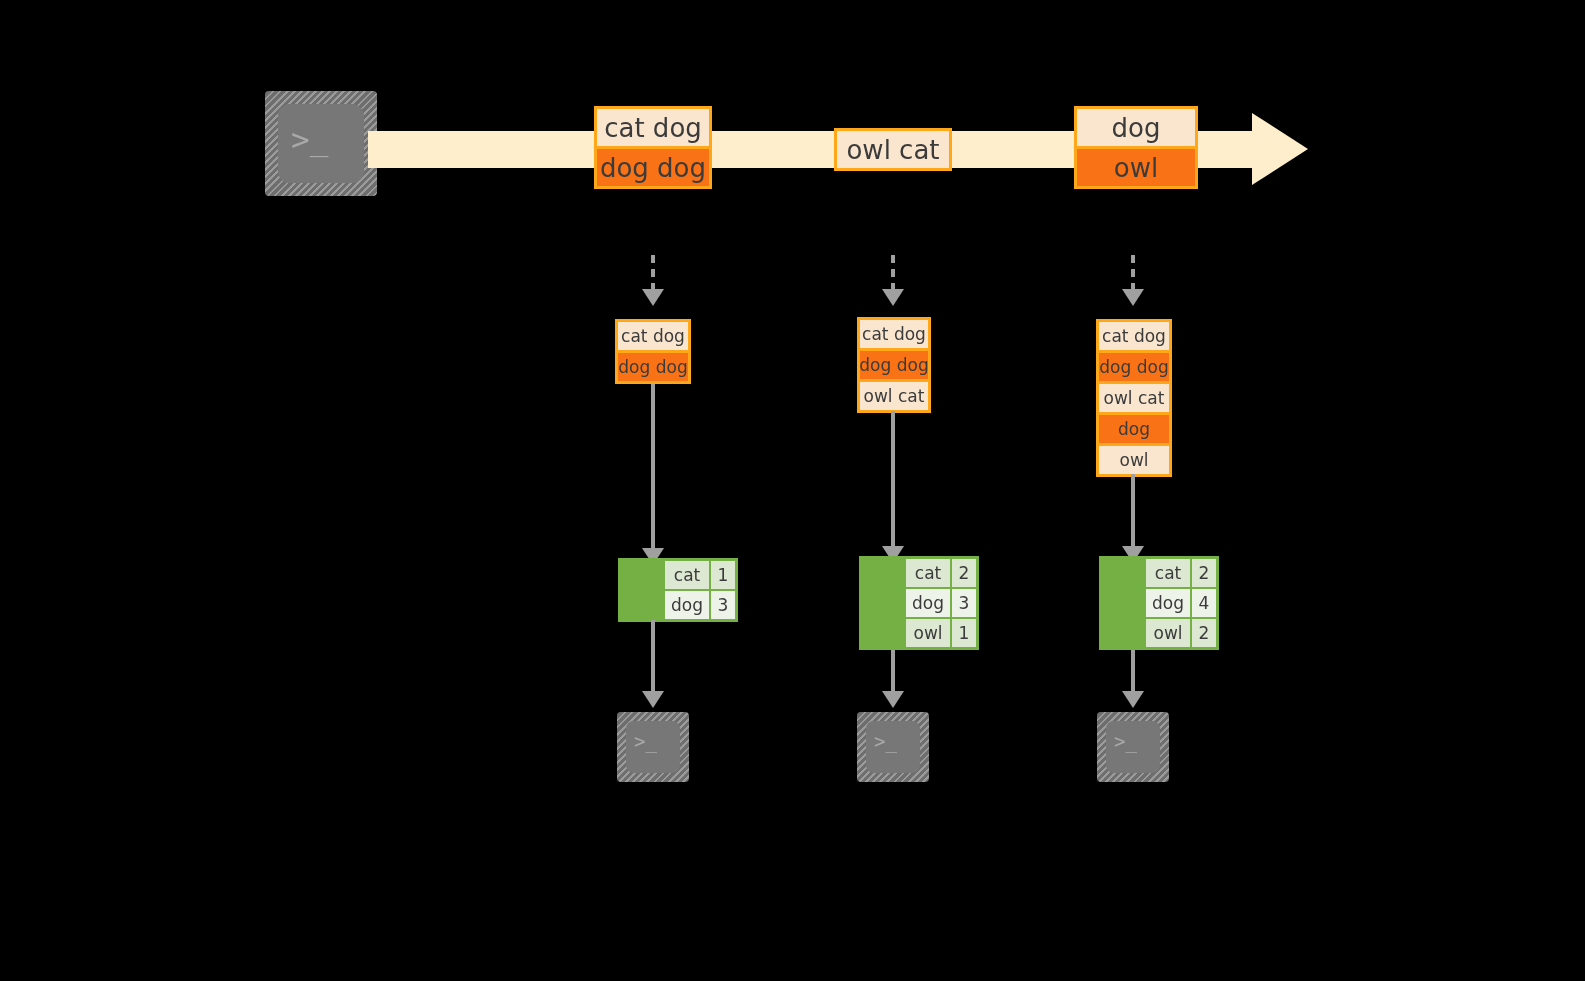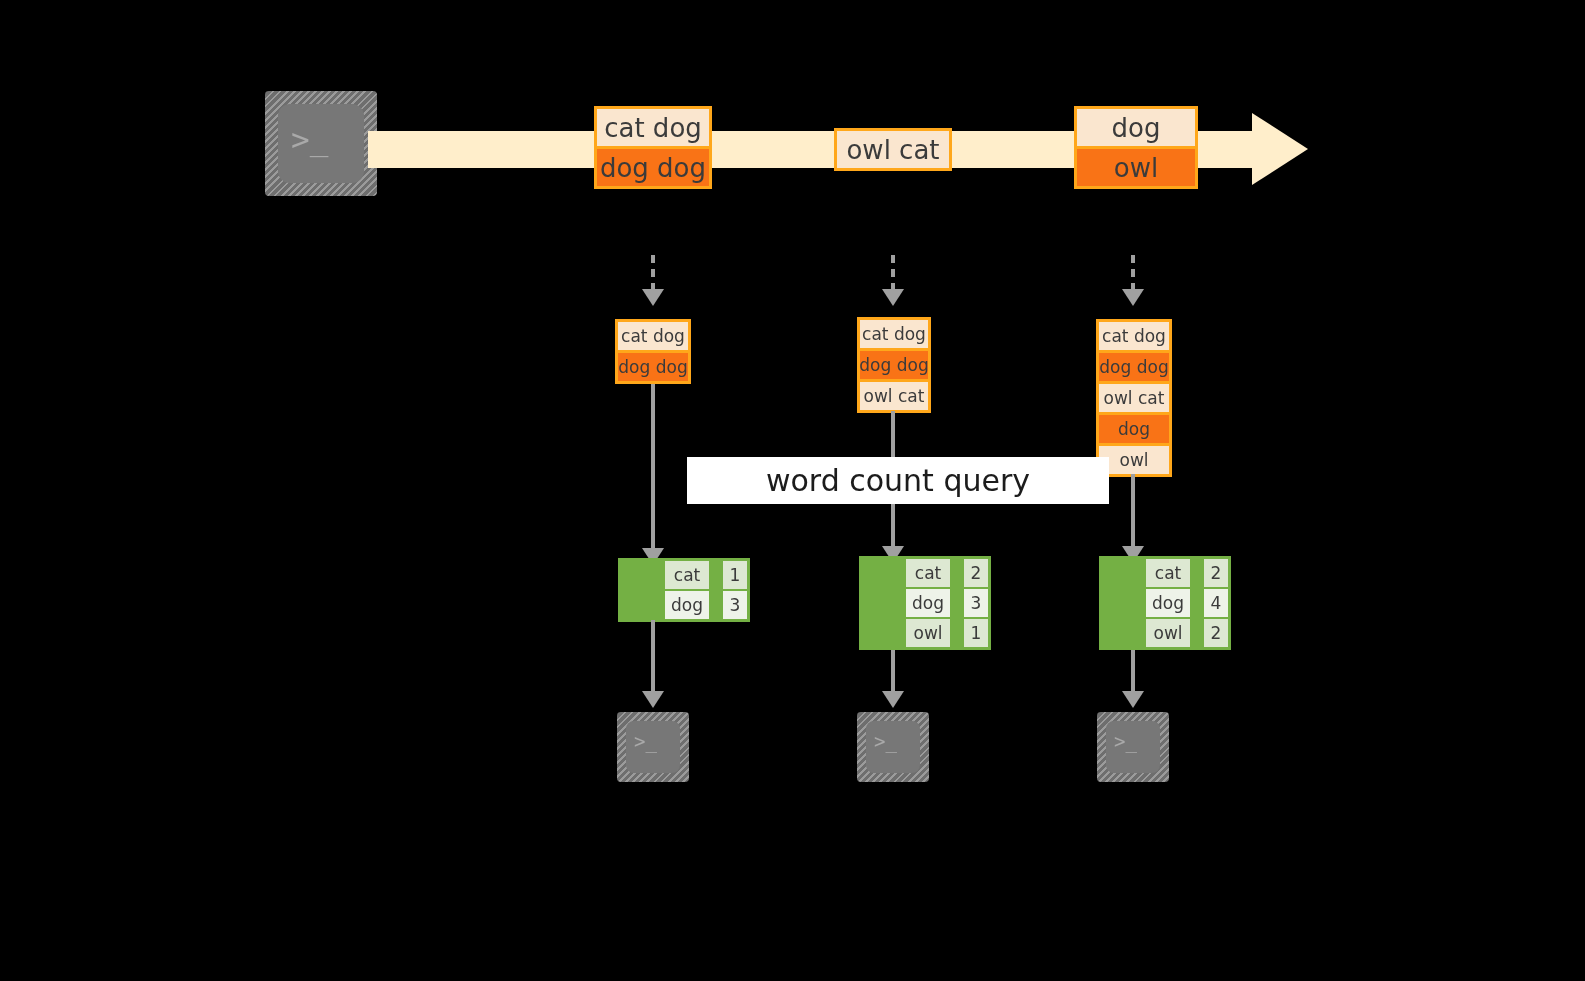--- a/index.html
+++ b/index.html
@@ -109,21 +109,21 @@
     position: absolute;
     box-sizing: border-box;
     border: 3px solid #74b044;
     background: #74b044;
     display: flex;
     flex-direction: column;
     gap: 2px;
   }
   .gtable .grow {
     display: flex;
-    gap: 14px;
+    gap: 2px;
     height: 28px;
     padding-left: 44px;
   }
   .gtable .cell {
     box-sizing: border-box;
     background: #dde8d2;
     color: #3b3b3b;
     font-size: 17px;
     display: flex;
     align-items: center;
@@ -232,21 +232,20 @@
 
   <div class="vline" style="left:651px; top:384px; height:167px;"></div>
   <div class="vhead" style="left:642px; top:548px;"></div>
 
   <div class="vline" style="left:891px; top:411px; height:140px;"></div>
   <div class="vhead" style="left:882px; top:546px;"></div>
 
   <div class="vline" style="left:1131px; top:474px; height:77px;"></div>
   <div class="vhead" style="left:1122px; top:546px;"></div>
 
-  <div class="query-label">word count query</div>
 
   <div class="gtable g1">
     <div class="grow">
       <div class="cell word">cat</div>
       <div class="cell count">1</div>
     </div>
     <div class="grow alt">
       <div class="cell word">dog</div>
       <div class="cell count">3</div>
     </div>

